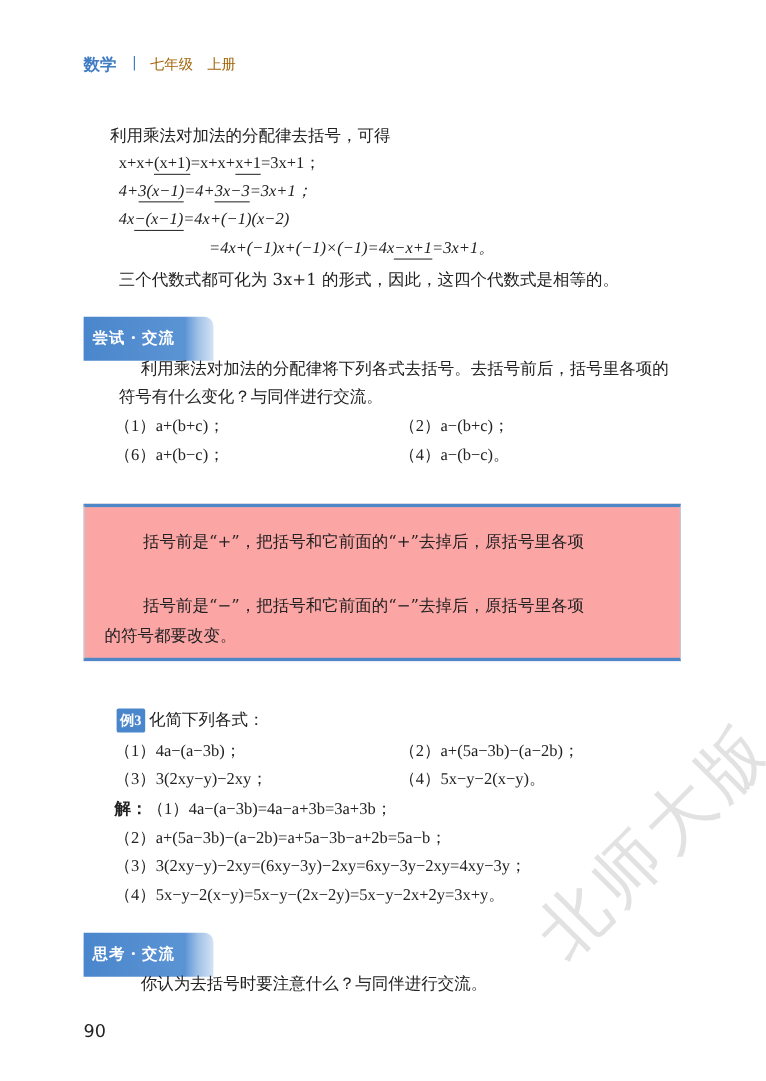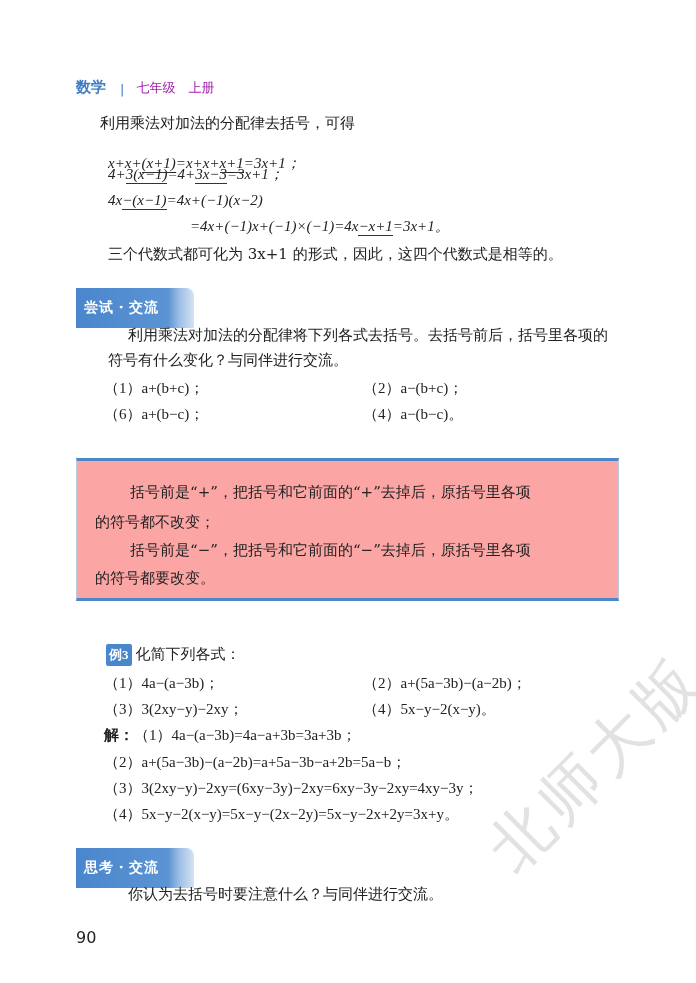--- a/index.html
+++ b/index.html
@@ -3,24 +3,24 @@
 <meta charset="utf-8">
 <style>
   html, body { margin: 0; padding: 0; }
   body {
     width: 696px; height: 983px; position: relative; overflow: hidden;
     background: #ffffff; color: #222;
     font-family: "DejaVu Serif", "Liberation Serif", serif;
     font-size: 15px;
   }
   .abs { position: absolute; }
-  .header { left: 76px; top: 50px; display: flex; align-items: flex-end; font-family: "DejaVu Sans", "Liberation Sans", sans-serif; margin-top: 28px; }
+  .header { left: 76px; top: 50px; display: flex; align-items: flex-start; font-family: "DejaVu Sans", "Liberation Sans", sans-serif; }
   .header .subject { color: #3f7cc4; font-weight: bold; font-size: 15px; }
   .header .sep { color: #3f7cc4; margin: 0 12px 0 14px; font-size: 13px; }
-  .header .grade { font-size: 13px; color: #a21caf; }
+  .header .grade { font-size: 13px; color: #a16207; }
   .line { position: absolute; white-space: nowrap; font-size: 15px; line-height: 20px; }
   .m { font-family: "Liberation Serif", "DejaVu Serif", serif; }
   .ul { border-bottom: 1px solid #333; padding-bottom: 1px; }
   .tag {
     position: absolute; height: 40px; display: flex; align-items: center;
     padding: 0 10px 0 8px; color: #fff; font-weight: bold; font-size: 14px;
     font-family: "DejaVu Sans", "Liberation Sans", sans-serif;
     background: linear-gradient(90deg, #4a86cc 0%, #5b94d4 78%, #9fc0e6 88%, #d4e3f4 100%);
     border-radius: 0 8px 0 0;
     letter-spacing: 1px;
@@ -48,21 +48,21 @@
 <body>
 
 <div class="abs header">
   <span class="subject">数学</span>
   <span class="sep">|</span>
   <span class="grade">七年级　上册</span>
 </div>
 
 <div class="line" style="left:100px;top:113px;">利用乘法对加法的分配律去括号，可得</div>
 
-<div class="line m" style="left:108px;top:153px;font-style:italic;text-align:right;">
+<div class="line m" style="left:108px;top:139px;text-align:right;">
   <span>x+x+</span><span class="ul">(x+1)</span><span>=x+x+</span><span class="ul">x+1</span><span>=3x+1；</span>
 </div>
 <div class="line m" style="left:108px;top:164px;font-style:italic;">
   <span>4+</span><span class="ul">3(x−1)</span><span>=4+</span><span class="ul">3x−3</span><span>=3x+1；</span>
 </div>
 <div class="line m" style="left:108px;top:190px;font-style:italic;">
   <span>4x</span><span class="ul">−(x−1)</span><span>=4x+(−1)(x−2)</span>
 </div>
 <div class="line m" style="left:190px;top:216px;font-style:italic;">
   <span>=4x+(−1)x+(−1)×(−1)=4x</span><span class="ul">−x+1</span><span>=3x+1。</span>
@@ -73,21 +73,20 @@
 
 <div class="line" style="left:128px;top:325px;">利用乘法对加法的分配律将下列各式去括号。去括号前后，括号里各项的</div>
 <div class="line" style="left:108px;top:350px;">符号有什么变化？与同伴进行交流。</div>
 <div class="line m" style="left:104px;top:378px;">（1）a+(b+c)；</div>
 <div class="line m" style="left:363px;top:378px;">（2）a−(b+c)；</div>
 <div class="line m" style="left:104px;top:404px;">（6）a+(b−c)；</div>
 <div class="line m" style="left:363px;top:404px;">（4）a−(b−c)。</div>
 
 <div class="infobox">
   <div class="p" style="top:16px;text-indent:35px;">括号前是“+”，把括号和它前面的“+”去掉后，原括号里各项</div>
-  <div class="p" style="top:46px;">的符号都不改变；</div>
   <div class="p" style="top:74px;text-indent:35px;">括号前是“−”，把括号和它前面的“−”去掉后，原括号里各项</div>
   <div class="p" style="top:102px;">的符号都要改变。</div>
 </div>
 
 <div class="line" style="left:106px;top:644px;">
   <span class="ex-badge">例3</span><span>化简下列各式：</span>
 </div>
 <div class="line m" style="left:104px;top:673px;text-align:right;">（1）4a−(a−3b)；</div>
 <div class="line m" style="left:363px;top:673px;text-align:center;">（2）a+(5a−3b)−(a−2b)；</div>
 <div class="line m" style="left:104px;top:699px;">（3）3(2xy−y)−2xy；</div>

